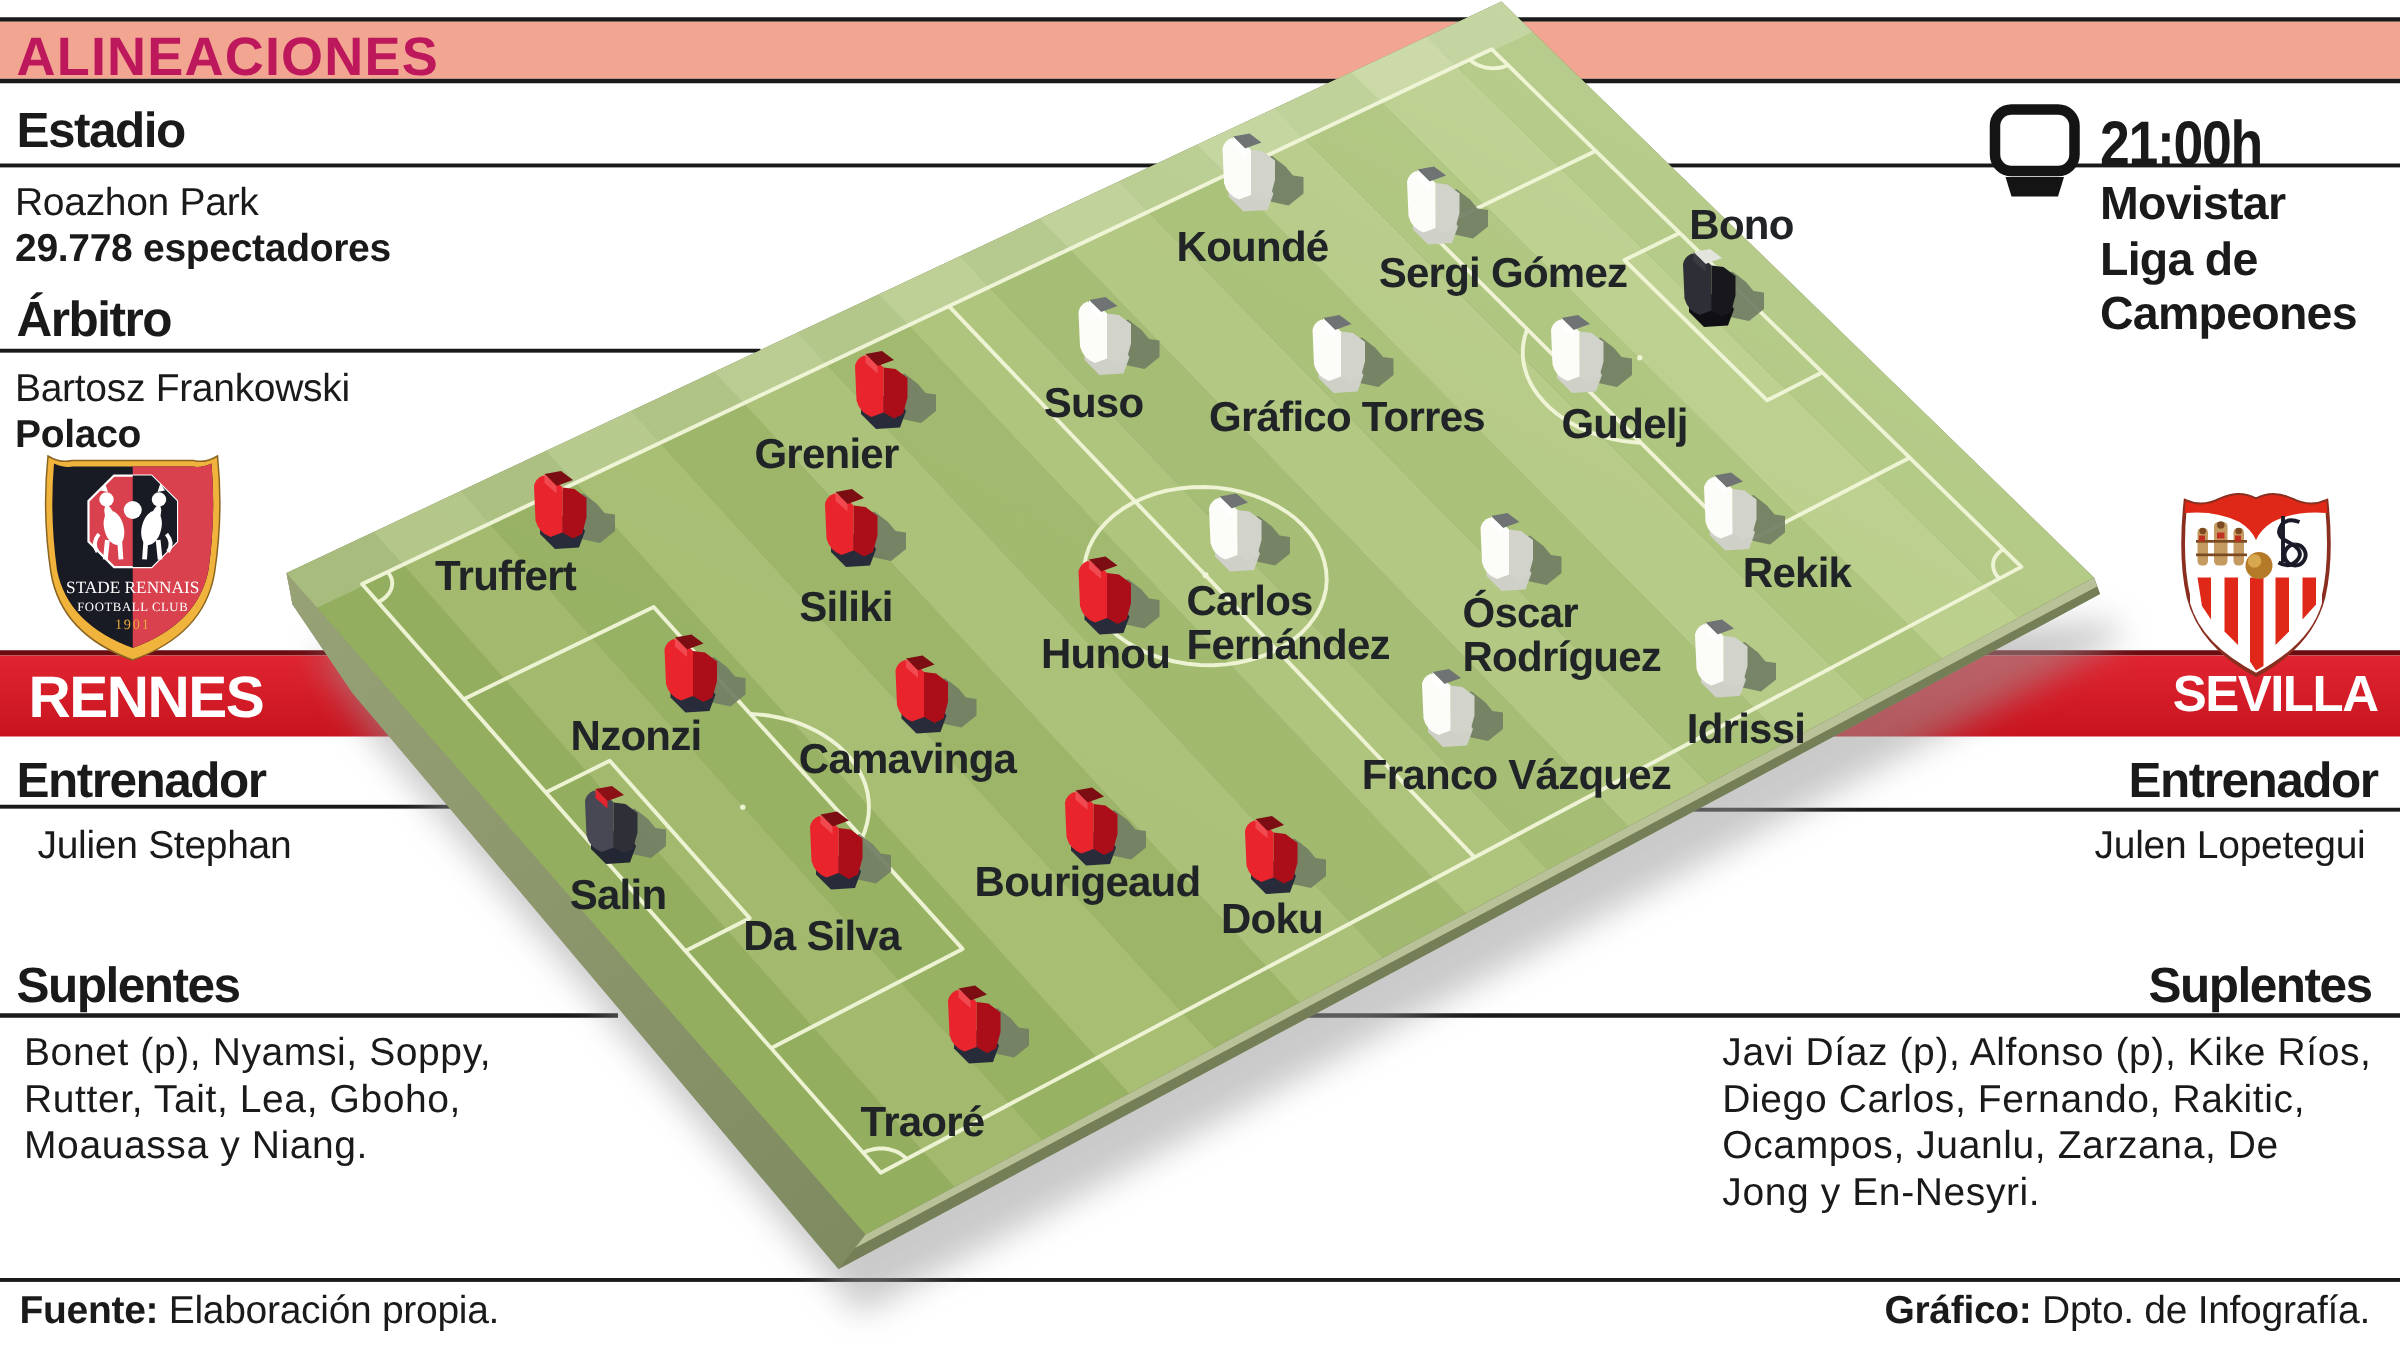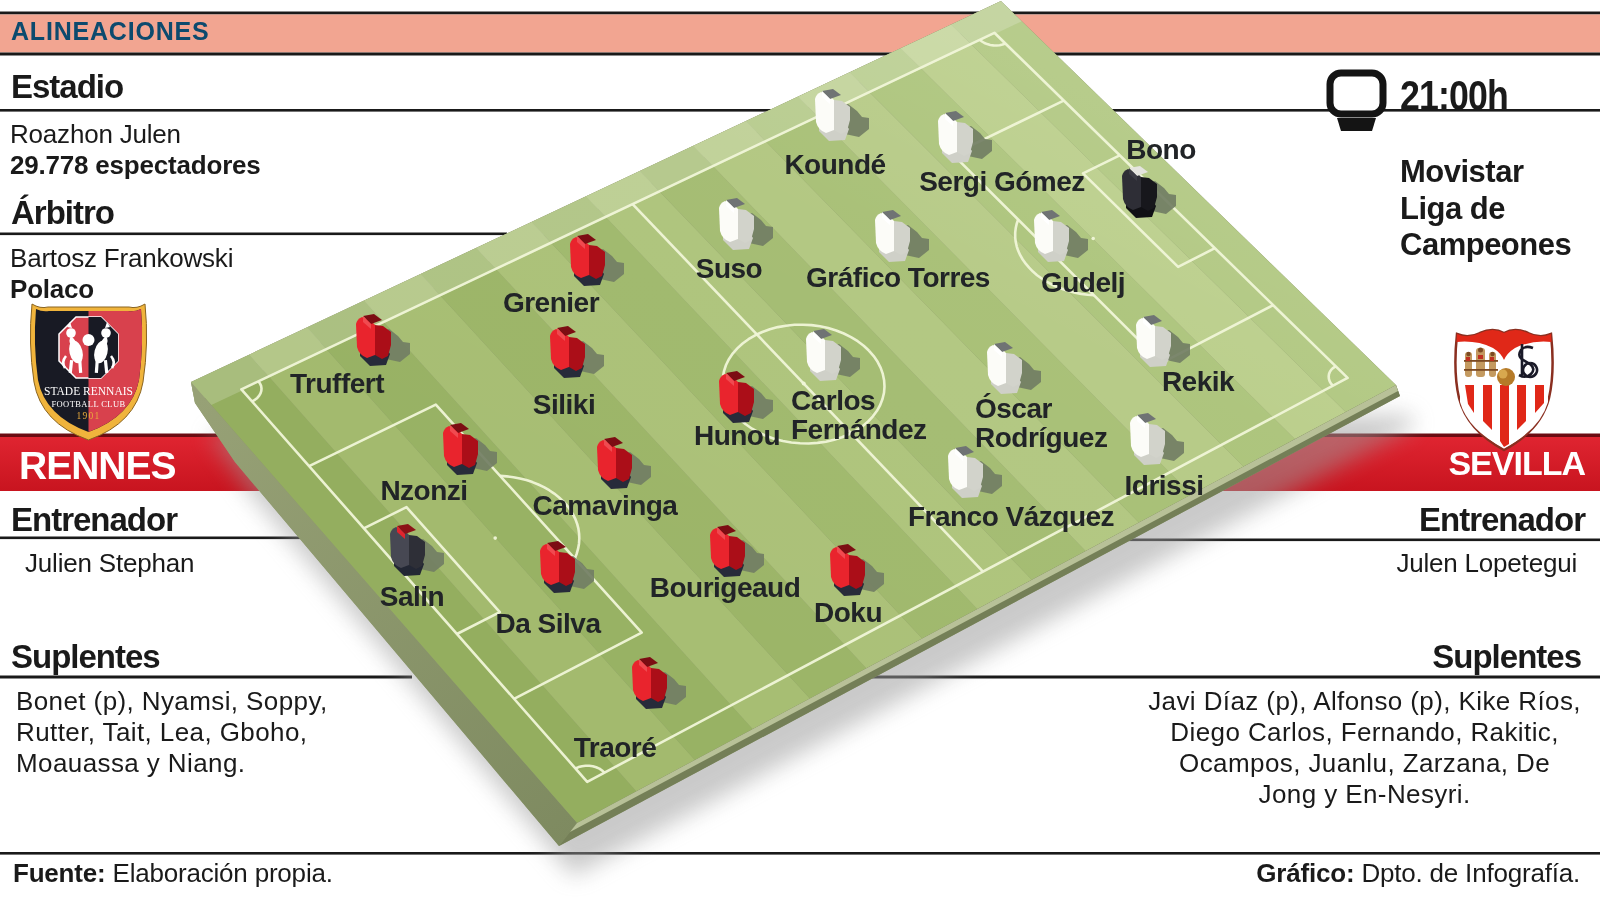--- a/index.html
+++ b/index.html
@@ -272,39 +272,39 @@
     <circle cx="1506" cy="377" r="9" fill="#b57a28"></circle>
     <circle cx="1503" cy="374" r="4.5" fill="#d8a84e"></circle>
   </g>
 
   <g id="tv-icon">
     <rect x="1330" y="73" width="53" height="41" rx="11" fill="#fff" stroke="#141414" stroke-width="7"></rect>
     <polygon points="1337,118 1376,118 1372,131 1341,131" fill="#141414"></polygon>
   </g>
 </svg>
 
-<div class="txt b" style="left:11px;top:17px;font-size:25px;color:#0c4a6e;letter-spacing:0.8px">ALINEACIONES</div>
+<div class="txt b" style="left:11px;top:17px;font-size:36px;color:#be185d;letter-spacing:0.8px">ALINEACIONES</div>
 <div class="txt h" style="left:11px;top:68px">Estadio</div>
-<div class="txt body26" style="left:10px;top:119px">Roazhon Julen</div>
+<div class="txt body26" style="left:10px;top:119px">Roazhon Park</div>
 <div class="txt body26 b" style="left:10px;top:150px">29.778 espectadores</div>
 <div class="txt h" style="left:11px;top:194px">Árbitro</div>
 <div class="txt body26" style="left:10px;top:243px">Bartosz Frankowski</div>
 <div class="txt body26 b" style="left:10px;top:274px">Polaco</div>
 <div class="txt b" style="left:19px;top:444px;font-size:39px;color:#fff;letter-spacing:-1px">RENNES</div>
 <div class="txt h" style="left:11px;top:501px">Entrenador</div>
 <div class="txt body26" style="left:25px;top:548px">Julien Stephan</div>
 <div class="txt h" style="left:11px;top:638px">Suplentes</div>
 <div class="txt body26" style="left:16px;top:686px;line-height:31px;white-space:normal;width:420px;letter-spacing:0.4px">Bonet (p), Nyamsi, Soppy,<br>Rutter, Tait, Lea, Gboho,<br>Moauassa y Niang.</div>
 <div class="txt b" style="left:1400px;top:72px;font-size:42px;letter-spacing:-1px;transform:scaleX(0.85);transform-origin:0 0">21:00h</div>
-<div class="txt b" style="left:1400px;top:118px;font-size:31px;line-height:36.5px;letter-spacing:-0.5px;margin-top:36px;">Movistar<br>Liga de<br>Campeones</div>
+<div class="txt b" style="left:1400px;top:118px;font-size:31px;line-height:36.5px;letter-spacing:-0.5px;">Movistar<br>Liga de<br>Campeones</div>
 <div class="txt b r" style="left:1585px;top:444px;font-size:34px;color:#fff;letter-spacing:-1px">SEVILLA</div>
 <div class="txt h r" style="left:1585px;top:501px">Entrenador</div>
 <div class="txt body26 r" style="left:1577px;top:548px">Julen Lopetegui</div>
 <div class="txt h r" style="left:1581px;top:638px">Suplentes</div>
-<div class="txt body26" style="right:19px;top:686px;line-height:31px;text-align:center;letter-spacing:0.4px">Javi Díaz (p), Alfonso (p), Kike Ríos,<br>Diego Carlos, Fernando, Rakitic,<br>Ocampos, Juanlu, Zarzana, De<br>Jong y En-Nesyri.</div>
+<div class="txt body26" style="right:19px;top:686px;line-height:31px;text-align:left;letter-spacing:0.4px">Javi Díaz (p), Alfonso (p), Kike Ríos,<br>Diego Carlos, Fernando, Rakitic,<br>Ocampos, Juanlu, Zarzana, De<br>Jong y En-Nesyri.</div>
 <div class="txt body26" style="left:13px;top:858px"><span class="b">Fuente:</span> Elaboración propia.</div>
 <div class="txt body26 r" style="left:1580px;top:858px"><span class="b">Gráfico:</span> Dpto. de Infografía.</div>
 
 <div class="plab" style="left:337px;top:384px">Truffert</div>
 <div class="plab" style="left:551px;top:303px">Grenier</div>
 <div class="plab" style="left:564px;top:405px">Siliki</div>
 <div class="plab" style="left:424px;top:491px">Nzonzi</div>
 <div class="plab" style="left:605px;top:506px">Camavinga</div>
 <div class="plab" style="left:412px;top:597px">Salin</div>
 <div class="plab" style="left:548px;top:624px">Da Silva</div>

